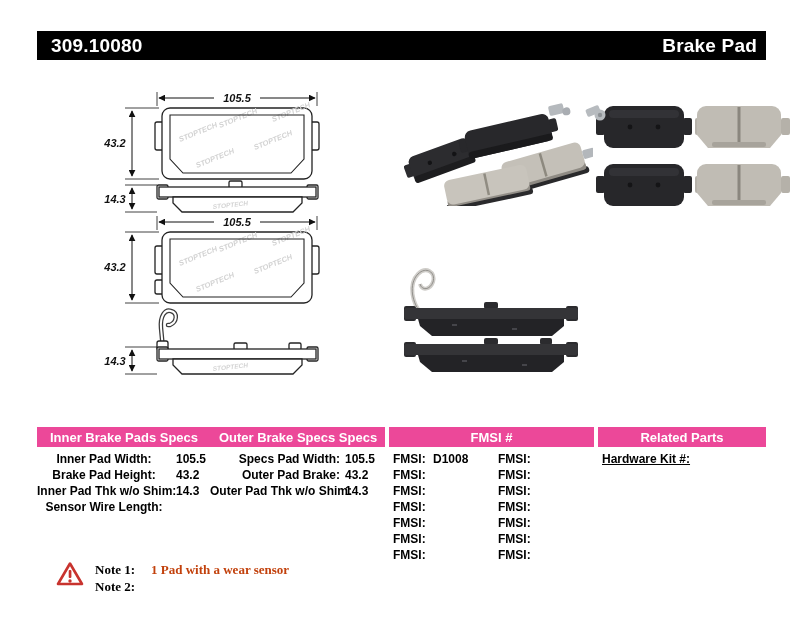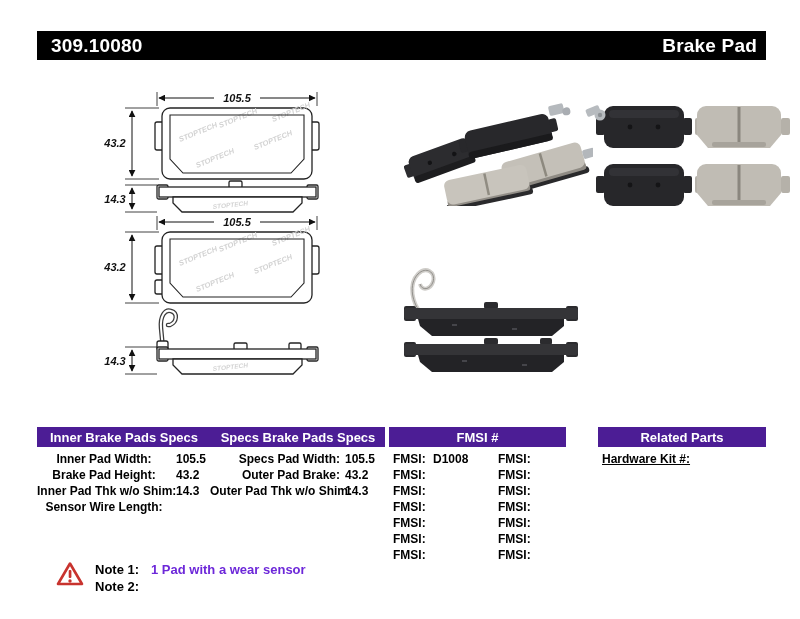--- a/index.html
+++ b/index.html
@@ -15,43 +15,43 @@
   .diagram { position:absolute; }
   svg text { font-family:"Liberation Sans", sans-serif; }
   .dim-label { font-size:11px; font-weight:bold; font-style:italic; fill:#111; }
   .wm { font-size:7.5px; font-weight:bold; font-style:italic; fill:#d3d3d3; }
   .wm2 { font-size:6.5px; font-weight:bold; font-style:italic; fill:#d3d3d3; }
   .ln { fill:#fff; stroke:#232323; stroke-width:1.3; }
   .dim { stroke:#111; stroke-width:1; }
   .ext { stroke:#111; stroke-width:0.8; }
 
   
-  .colbar { position:absolute; top:417px; height:20px; background:#4c1d95; color:#fff;
+  .colbar { position:absolute; top:417px; height:20px; background:#ec4899; color:#fff;
             font-weight:bold; font-size:13px; display:flex; align-items:center; }
   #bar-specs { left:37px; width:348px; }
   #bar-specs span { flex:1; text-align:center; }
-  #bar-fmsi { left:389px; width:177px; justify-content:center; }
+  #bar-fmsi { left:389px; width:205px; justify-content:center; }
   #bar-related { left:598px; width:168px; justify-content:center; }
 
   .spec-col { position:absolute; top:441px; font-size:12px; font-weight:bold; color:#000; }
   .spec-row { display:flex; height:16px; line-height:16px; white-space:nowrap; }
   .spec-row .lbl { text-align:right; }
   .spec-row .val { text-align:left; padding-left:5px; }
   #col-inner { left:37px; } #col-inner .lbl { width:134px;text-align:center; }
   #col-outer { left:210px; } #col-outer .lbl { width:130px; }
   #col-fmsi-left { left:393px; } #col-fmsi-right { left:498px; }
   .fmsi-row .lbl { width:35px; text-align:left; }
   #col-related { left:602px;text-decoration:underline; } #col-related .lbl { text-align:left; }
 
   
   .warn-svg { position:absolute; left:56px; top:551px; }
   .notes { position:absolute; left:95px; top:551px; font-size:13px; font-weight:bold; color:#000; }
-  .note-row { display:flex; height:17px; line-height:17px; white-space:nowrap; }
+  .note-row { display:flex; height:17px; line-height:17px; white-space:nowrap;font-family:Liberation Serif, serif; }
   .note-row .nlbl { width:50px; }
-  .note-row .ntext { color:#6d28d9; padding-left:6px; }
+  .note-row .ntext { color:#c2410c; padding-left:6px; }
 </style>
 </head>
 <body>
 
 <div class="page">
 
   <div class="topbar">
     <span>309.10080</span>
     <span>Brake Pad</span>
   </div>
@@ -248,21 +248,21 @@
       <rect x="148" y="78" width="12" height="7" rx="2" fill="#2b2b2e"></rect>
       <rect x="12" y="84" width="174" height="11" rx="2" fill="#343437"></rect>
       <path d="M26,95 H172 V102 L160,112 H40 L28,102 Z" fill="#232326"></path>
       <rect x="70" y="100" width="5" height="2" fill="#45454a"></rect>
       <rect x="130" y="104" width="5" height="2" fill="#45454a"></rect>
     </g>
   </svg>
 
   <div class="colbar" id="bar-specs">
     <span>Inner Brake Pads Specs</span>
-    <span>Specs Brake Pads Specs</span>
+    <span>Outer Brake Specs Specs</span>
   </div>
   <div class="colbar" id="bar-fmsi">
     <span>FMSI #</span>
   </div>
   <div class="colbar" id="bar-related">
     <span>Related Parts</span>
   </div>
 
   <div class="spec-col" id="col-inner">
     <div class="spec-row">

